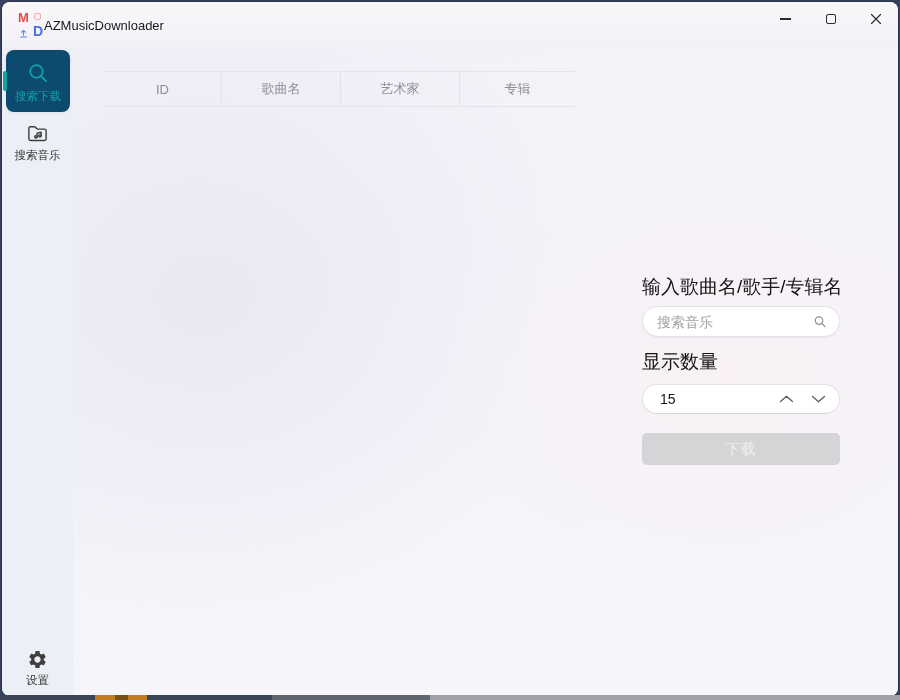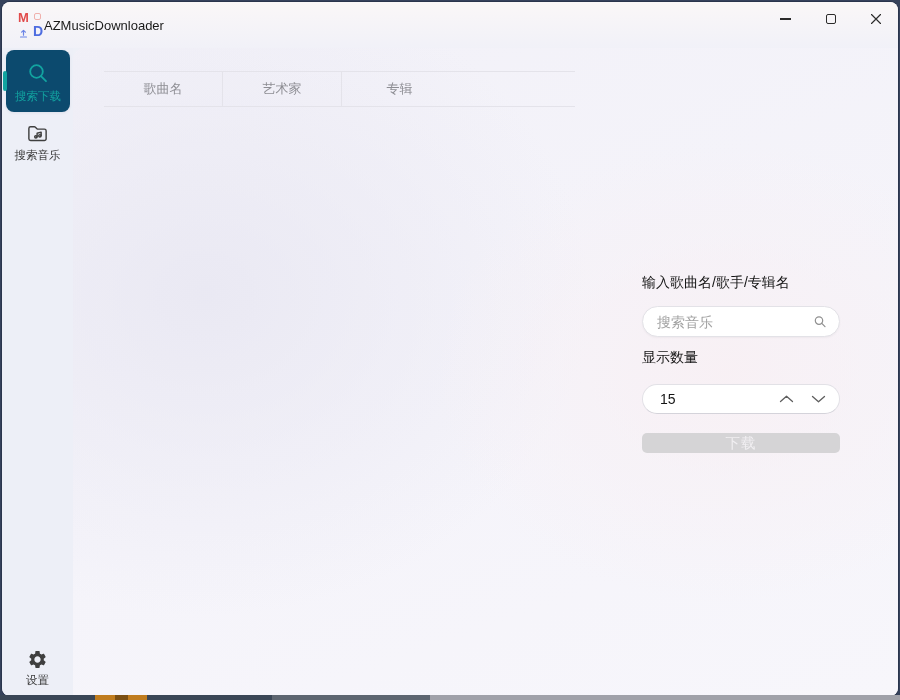--- a/index.html
+++ b/index.html
@@ -67,21 +67,21 @@
   .table-header {
     position:absolute; left:31px; top:23px; width:471px; height:36px;
     display:flex; border-top:1px solid #e4e3ea; border-bottom:1px solid #e4e3ea;
   }
   .th { display:flex; align-items:center; justify-content:center;
         font-size:13px; color:#8d8d93; border-right:1px solid #e4e3ea; }
   .th:last-child { border-right:none; }
   .th-id { width:118px; } .th-song { width:119px; } .th-artist { width:119px; } .th-album { width:115px; }
 
   
-  .field-label { position:absolute; left:569px; font-size:14px; color:#141414; }
+  .field-label { position:absolute; left:569px; font-size:19px; color:#141414; }
   .lbl-search { top:226px; }
   .lbl-count  { top:301px; }
 
   .search-box {
     position:absolute; left:569px; top:258px; width:198px; height:31px;
     background:#fff; border:1px solid #e3e2e7; border-radius:16px;
     box-shadow:0 1px 2px rgba(0,0,0,.04); display:flex; align-items:center;
   }
   .search-box input {
     flex:1; border:none; outline:none; background:transparent;
@@ -94,21 +94,21 @@
     position:absolute; left:569px; top:336px; width:198px; height:30px;
     background:#fff; border:1px solid #e2e1e6; border-bottom-color:#d4d3da;
     border-radius:15px; display:flex; align-items:center;
   }
   .spin-value { font-size:14px; color:#141414; padding-left:17px; flex:1; }
   .spin-btn { width:30px; height:100%; display:flex; align-items:center; justify-content:center; cursor:default; }
   .spin-btn.up { margin-right:2px; }
   .spin-btn.down { margin-right:6px; }
 
   .download-btn {
-    position:absolute; left:569px; top:385px; width:198px; height:20px;
+    position:absolute; left:569px; top:385px; width:198px; height:32px;
     background:#d5d4d6; border:none; border-radius:5px;
     font-family:inherit; font-size:14.5px; color:#f1eff2; letter-spacing:1px;
     display:flex; align-items:center; justify-content:center; cursor:default;
   }
 </style>
 </head>
 <body>
 
 <div class="window">
 
@@ -162,20 +162,21 @@
       <svg width="21" height="21" viewBox="0 0 24 24" fill="#3f3f3f" fill-rule="evenodd">
         <path d="M19.14,12.94c0.04-0.3,0.06-0.61,0.06-0.94c0-0.32-0.02-0.64-0.07-0.94l2.03-1.58c0.18-0.14,0.23-0.41,0.12-0.61 l-1.92-3.32c-0.12-0.22-0.37-0.29-0.59-0.22l-2.39,0.96c-0.5-0.38-1.03-0.7-1.62-0.94L14.4,2.81c-0.04-0.24-0.24-0.41-0.48-0.41 h-3.84c-0.24,0-0.43,0.17-0.47,0.41L9.25,5.35C8.66,5.59,8.12,5.92,7.63,6.29L5.24,5.33c-0.22-0.08-0.47,0-0.59,0.22L2.74,8.87 C2.62,9.08,2.66,9.34,2.86,9.48l2.03,1.58C4.84,11.36,4.8,11.69,4.8,12s0.02,0.64,0.07,0.94l-2.03,1.58 c-0.18,0.14-0.23,0.41-0.12,0.61l1.92,3.32c0.12,0.22,0.37,0.29,0.59,0.22l2.39-0.96c0.5,0.38,1.03,0.7,1.62,0.94l0.36,2.54 c0.05,0.24,0.24,0.41,0.48,0.41h3.84c0.24,0,0.44-0.17,0.47-0.41l0.36-2.54c0.59-0.24,1.13-0.56,1.62-0.94l2.39,0.96 c0.22,0.08,0.47,0,0.59-0.22l1.92-3.32c0.12-0.22,0.07-0.47-0.12-0.61L19.14,12.94z M12,15.6c-1.98,0-3.6-1.62-3.6-3.6 s1.62-3.6,3.6-3.6s3.6,1.62,3.6,3.6S13.98,15.6,12,15.6z"></path>
       </svg>
       <div class="nav-label">设置</div>
     </div>
   </div>
 
   <div class="main">
 
     <div class="table-header">
+      <div class="th th-id">ID</div>
       <div class="th th-song">歌曲名</div>
       <div class="th th-artist">艺术家</div>
       <div class="th th-album">专辑</div>
     </div>
 
     <div class="field-label lbl-search">输入歌曲名/歌手/专辑名</div>
 
     <div class="search-box">
       <input type="text" placeholder="搜索音乐" style="">
       <svg class="mini-mag" width="14" height="14" viewBox="0 0 14 14" fill="none" stroke="#8f8f8f" stroke-width="1.2" stroke-linecap="round">

